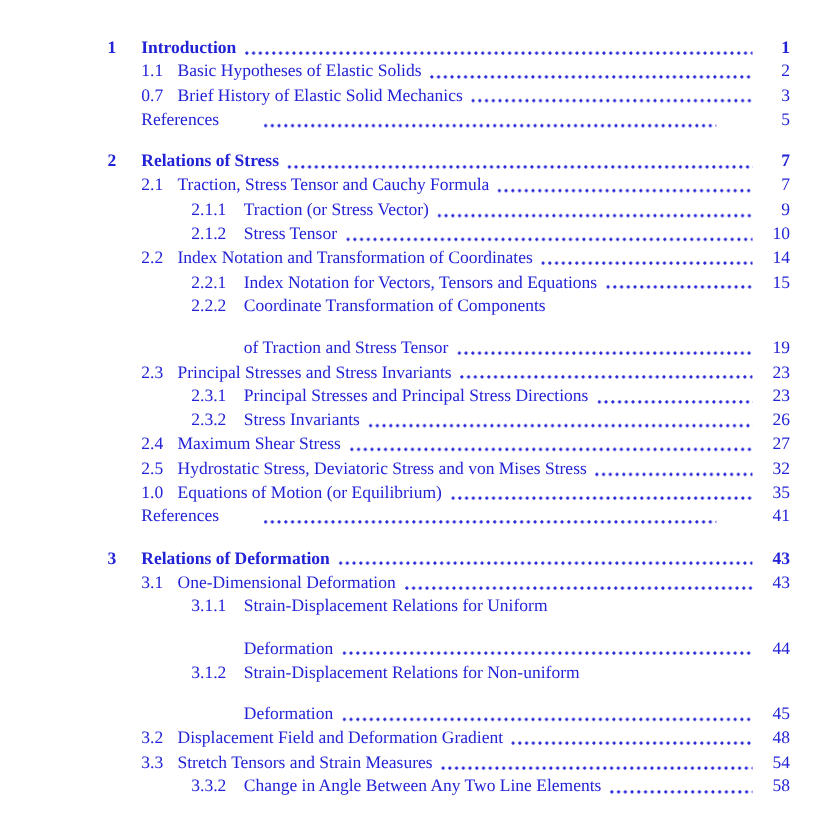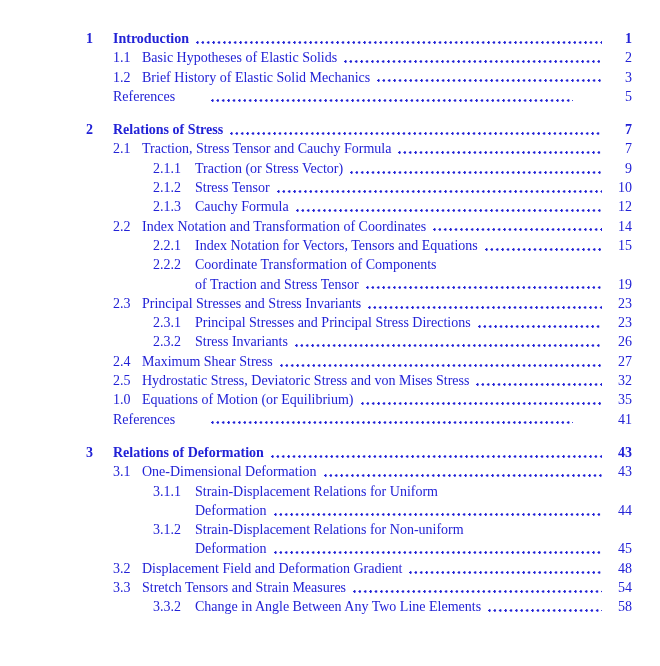--- a/index.html
+++ b/index.html
@@ -23,21 +23,21 @@
     line-height: 19.3px;
     height: 19.3px;
     white-space: nowrap;
   }
   .row.chapter { font-weight: 700; margin-top: 14px; }
   .row.chapter .num { width: 27px; }
   .row.s1   { padding-left: 27px; }
   .row.s1 .num { width: 29px; }
   .row.s2   { padding-left: 67px; }
   .row.s2 .num { width: 42px; }
-  .row.cont2 { padding-left: 109px; }
+  .row.cont2 { padding-left: 109px; margin-top: 14px; }
   .row.refs  { padding-left: 27px; gap: 29px; }
   .title { padding-right: 2px; }
   .dots {
     flex: 1;
     align-self: flex-end;
     height: 3px;
     margin: 0 10px 4.5px 5px;
     background-image: radial-gradient(circle at 1.5px 1.5px, var(--link) 1.05px, rgba(0,0,0,0) 1.4px);
     background-size: 5.4px 3px;
     background-repeat: repeat-x;
@@ -55,21 +55,21 @@
     <span class="dots"></span>
     <span class="pg">1</span>
   </div>
     <div class="row s1">
     <span class="num">1.1</span>
     <span class="title">Basic Hypotheses of Elastic Solids</span>
     <span class="dots"></span>
     <span class="pg">2</span>
   </div>
     <div class="row s1">
-    <span class="num">1.2</span>
+    <span class="num">0.7</span>
     <span class="title">Brief History of Elastic Solid Mechanics</span>
     <span class="dots"></span>
     <span class="pg">3</span>
   </div>
     <div class="row refs">
 
     <span class="title">References</span>
     <span class="dots"></span>
     <span class="pg">5</span>
   </div>
@@ -90,26 +90,20 @@
     <span class="title">Traction (or Stress Vector)</span>
     <span class="dots"></span>
     <span class="pg">9</span>
   </div>
     <div class="row s2">
     <span class="num">2.1.2</span>
     <span class="title">Stress Tensor</span>
     <span class="dots"></span>
     <span class="pg">10</span>
   </div>
-    <div class="row s2">
-    <span class="num">2.1.3</span>
-    <span class="title">Cauchy Formula</span>
-    <span class="dots"></span>
-    <span class="pg">12</span>
-  </div>
     <div class="row s1">
     <span class="num">2.2</span>
     <span class="title">Index Notation and Transformation of Coordinates</span>
     <span class="dots"></span>
     <span class="pg">14</span>
   </div>
     <div class="row s2">
     <span class="num">2.2.1</span>
     <span class="title">Index Notation for Vectors, Tensors and Equations</span>
     <span class="dots"></span>

